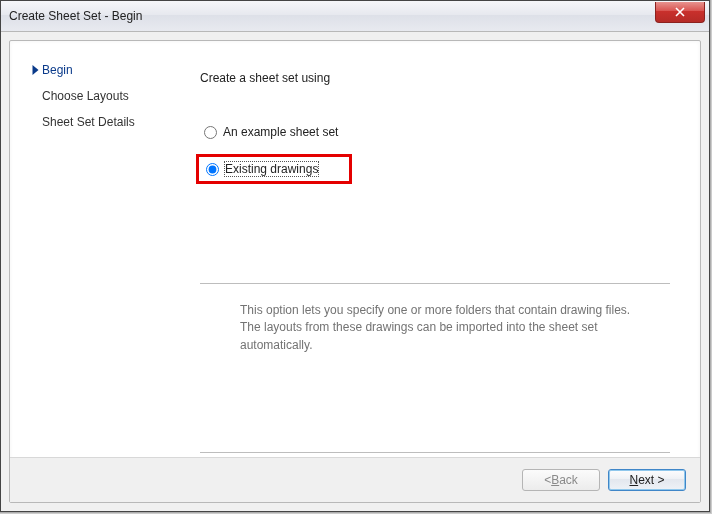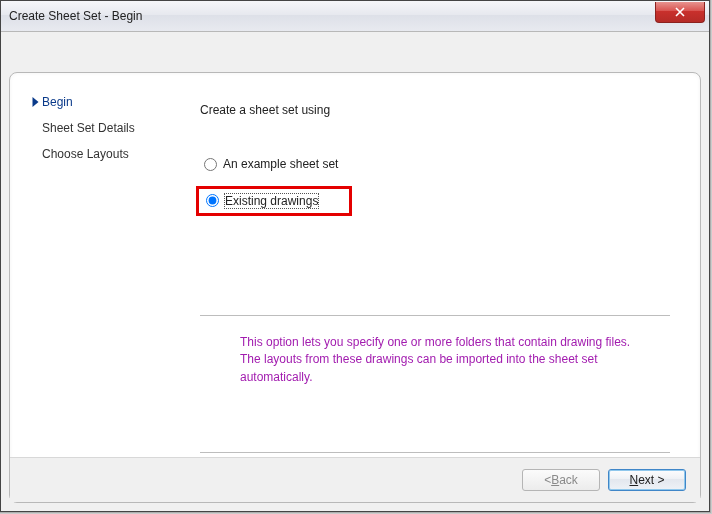--- a/index.html
+++ b/index.html
@@ -14,21 +14,20 @@
   }
   .window {
     width: 708px;
     height: 510px;
     border: 1px solid #444;
     box-shadow: 0 0 0 1px rgba(0,0,0,0.15);
     background: #f0f0f0;
     display: flex;
     flex-direction: column;
     position: relative;
-    gap: 32px;
   }
   .titlebar {
     height: 30px;
     background: linear-gradient(to bottom, #f5f6f9 0%, #e7e9ef 45%, #dde0e8 46%, #e8eaf0 100%);
     border-bottom: 1px solid #b8b8b8;
     display: flex;
     align-items: center;
     justify-content: space-between;
     padding-left: 8px;
   }
@@ -52,21 +51,21 @@
     font-size: 12px;
     line-height: 1;
     cursor: default;
   }
   .close-btn svg { width: 12px; height: 10px; }
   .client {
     flex: 1;
     margin: 8px;
     background: #fff;
     border: 1px solid #b8b8b8;
-    border-radius: 8px;
+    border-radius: 2px;
     display: flex;
     flex-direction: column;
     box-shadow: inset 0 0 4px rgba(0,0,0,0.05);
   }
   .content {
     flex: 1;
     display: flex;
     padding: 16px 0 0 0;
   }
   .nav {
@@ -116,39 +115,39 @@
     margin: 0 6px 0 4px;
     width: 13px;
     height: 13px;
   }
   .radio-row label {
     color: #222;
   }
   .highlight-box {
     position: relative;
     display: inline-flex;
-    align-items: flex-start;
+    align-items: center;
     padding: 4px 30px 4px 2px;
   }
   .highlight-box::after {
     content: "";
     position: absolute;
     left: -4px; top: -4px; right: -4px; bottom: -4px;
     border: 3px solid #e40000;
     pointer-events: none;
   }
   .hr {
     border: none;
     border-top: 1px solid #bdbdbd;
     margin: 0;
   }
   .hr.top { margin-top: 100px; margin-right: 0; margin-left: 0;}
   .desc {
     padding: 18px 20px 0 40px;
-    color: #a21caf;
+    color: #737373;
     line-height: 1.45;
     max-width: 430px;
   }
   .button-bar {
     height: 44px;
     border-top: 1px solid #d8d8d8;
     background: #f0f0f0;
     display: flex;
     align-items: center;
     justify-content: flex-end;
@@ -202,25 +201,25 @@
         <div class="nav-item current">
           <span class="nav-arrow">
             <svg viewBox="0 0 6 10">
                 <path d="M0 0 L6 5 L0 10 Z" fill="#0a3a8a"></path>
               </svg>
           </span>
           <span>Begin</span>
         </div>
         <div class="nav-item">
           <span class="nav-arrow"></span>
-          <span>Sheet Set Details</span>
+          <span>Choose Layouts</span>
         </div>
         <div class="nav-item">
           <span class="nav-arrow"></span>
-          <span>Choose Layouts</span>
+          <span>Sheet Set Details</span>
         </div>
       </div>
 
       <div class="main">
         <div class="prompt">Create a sheet set using</div>
 
         <div class="radios">
           <div class="radio-row">
             <input type="radio" name="mode" style="">
             <label>An example sheet set</label>

